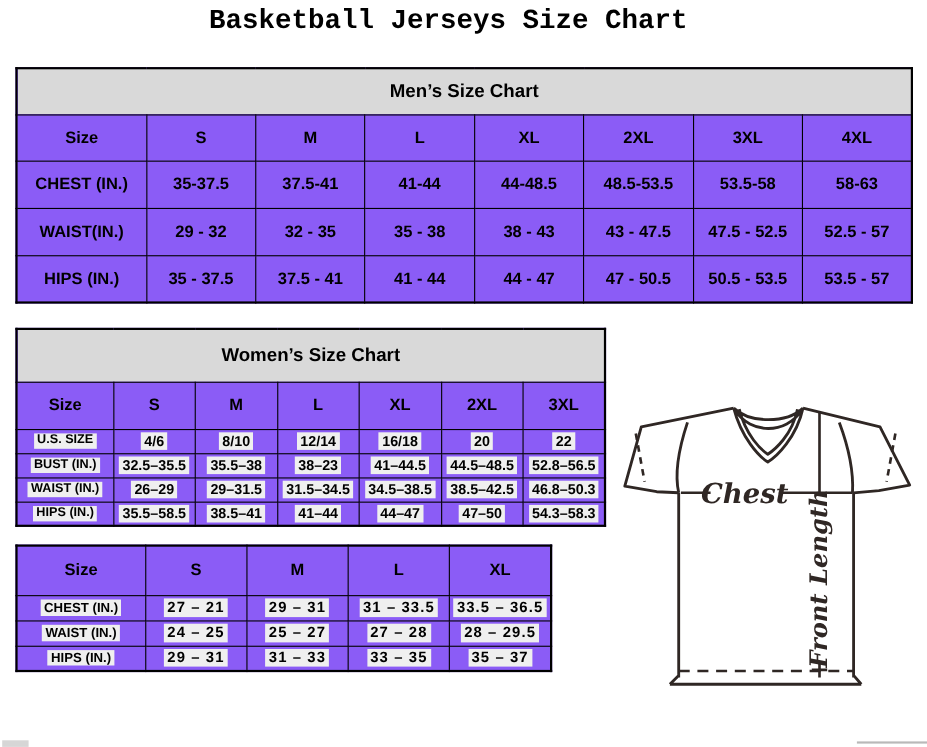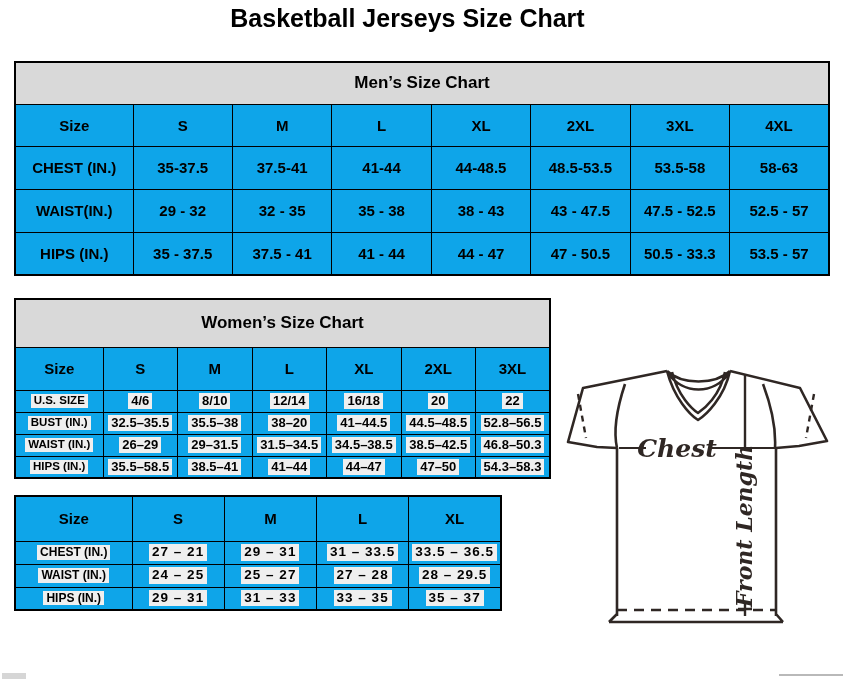--- a/index.html
+++ b/index.html
@@ -3,25 +3,25 @@
 <meta charset="utf-8">
 <style>
   html,body { margin:0; padding:0; background:#fff; }
   .canvas {
     position:relative; width:843px; height:679px; background:#ffffff;
     font-family:"Liberation Sans", sans-serif; color:#000; overflow:hidden;
   }
   .page-title {
     position:absolute; top:4px; left:0; width:815px; margin:0;
     text-align:center; font-size:25px; font-weight:bold; color:#000;
-    font-family:Liberation Sans, sans-serif;
+    font-family:Liberation Mono, monospace;
   }
   table.size-table {
     position:absolute; border-collapse:collapse; table-layout:fixed;
-    background:#0ea5e9; border:2.5px solid #000;
+    background:#8b5cf6; border:2.5px solid #000;
   }
   .size-table th, .size-table td {
     border:1.5px solid #000; text-align:center; vertical-align:middle;
     font-weight:bold; padding:0; overflow:hidden; white-space:nowrap;
   }
   .size-table .caption-cell { background:#d9d9d9; font-size:17px; }
   
   .t-mens { top:61px; left:14px; width:816px; font-size:15px; }
   .t-mens .col-label { width:118px; }
   .t-mens .caption-row { height:42px; }
@@ -114,21 +114,21 @@
           <td><span class="cell-text">47.5 - 52.5</span></td>
           <td><span class="cell-text">52.5 - 57</span></td>
         </tr>
         <tr class="data-row">
           <th><span class="cell-text">HIPS (IN.)</span></th>
           <td><span class="cell-text">35 - 37.5</span></td>
           <td><span class="cell-text">37.5 - 41</span></td>
           <td><span class="cell-text">41 - 44</span></td>
           <td><span class="cell-text">44 - 47</span></td>
           <td><span class="cell-text">47 - 50.5</span></td>
-          <td><span class="cell-text">50.5 - 33.3</span></td>
+          <td><span class="cell-text">50.5 - 53.5</span></td>
           <td><span class="cell-text">53.5 - 57</span></td>
         </tr>
       </tbody>
     </table>
   <table class="size-table t-womens">
       <colgroup>
         <col class="col-label">
         <col>
         <col>
         <col>
@@ -157,21 +157,21 @@
           <td><span class="cell-text">8/10</span></td>
           <td><span class="cell-text">12/14</span></td>
           <td><span class="cell-text">16/18</span></td>
           <td><span class="cell-text">20</span></td>
           <td><span class="cell-text">22</span></td>
         </tr>
         <tr class="data-row">
           <th><span class="cell-text">BUST (IN.)</span></th>
           <td><span class="cell-text">32.5–35.5</span></td>
           <td><span class="cell-text">35.5–38</span></td>
-          <td><span class="cell-text">38–20</span></td>
+          <td><span class="cell-text">38–23</span></td>
           <td><span class="cell-text">41–44.5</span></td>
           <td><span class="cell-text">44.5–48.5</span></td>
           <td><span class="cell-text">52.8–56.5</span></td>
         </tr>
         <tr class="data-row">
           <th><span class="cell-text">WAIST (IN.)</span></th>
           <td><span class="cell-text">26–29</span></td>
           <td><span class="cell-text">29–31.5</span></td>
           <td><span class="cell-text">31.5–34.5</span></td>
           <td><span class="cell-text">34.5–38.5</span></td>

